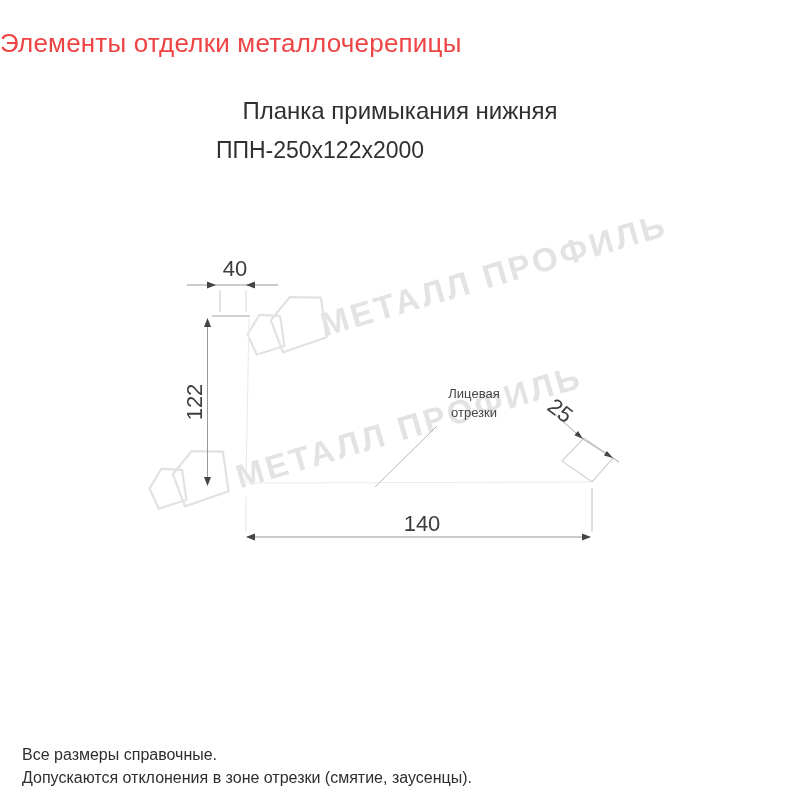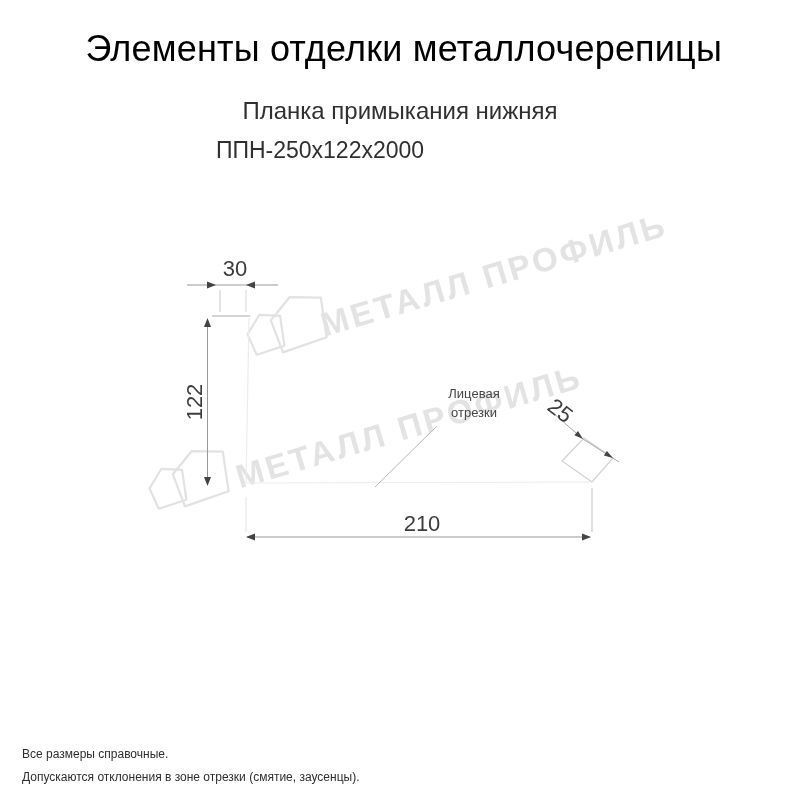--- a/index.html
+++ b/index.html
@@ -2,22 +2,22 @@
 <html><head>
 <meta charset="utf-8">
 <style>
   html,body{margin:0;padding:0;background:#fff;}
   #page{
     position:relative;width:800px;height:800px;background:#ffffff;overflow:hidden;
     font-family:"Liberation Sans", sans-serif;color:#222;
   }
   .abs{position:absolute;}
   .title{
-    left:0;top:28px;width:722px;text-align:right;
-    font-size:36px;font-weight:400;color:#000000;letter-spacing:0.2px;
+    left:0;top:28px;width:722px;text-align:left;
+    font-size:26px;font-weight:400;color:#ef4444;letter-spacing:0.2px;
   }
   .subtitle1{
     left:0;top:97px;width:800px;text-align:center;
     font-size:24px;font-weight:400;color:#303030;
   }
   .subtitle2{
     left:0;top:137px;width:640px;text-align:center;
     font-size:23px;font-weight:400;color:#303030;
   }
   .dim-label{
@@ -26,21 +26,21 @@
   .dim-20{left:205px;top:256px;width:60px;}
   .dim-122{left:170px;top:389px;width:50px;transform:rotate(-90deg);}
   .dim-250{left:392px;top:511px;width:60px;}
   .dim-25{left:540px;top:398px;width:40px;transform:rotate(38deg);}
   .face-label{
     left:427px;top:384px;width:94px;text-align:center;
     font-size:13px;line-height:19px;color:#454545;
   }
   .notes{
     left:22px;top:743px;width:700px;
-    font-size:12px;line-height:23px;color:#2e2e2e;
+    font-size:16px;line-height:23px;color:#2e2e2e;
   }
   .wm-text{
     height:36px;line-height:36px;white-space:nowrap;
     font-size:33px;font-weight:700;letter-spacing:3px;color:#e3e3e3;
     transform-origin:0 50%;transform:rotate(-16.5deg);
     user-select:none;
   }
   .wm-text.upper{left:322px;top:308px;}
   .wm-text.lower{left:237px;top:460px;}
   svg{display:block;}
@@ -104,23 +104,23 @@
       <polygon points="613,458 603.9,455.6 606.9,450.9" stroke="none"></polygon>
     </g>
 
     <line x1="375" y1="487" x2="437" y2="426" stroke="#b8b8b8" stroke-width="1"></line>
   </svg>
 
   <div class="abs title">Элементы отделки металлочерепицы</div>
   <div class="abs subtitle1">Планка примыкания нижняя</div>
   <div class="abs subtitle2">ППН-250х122х2000</div>
 
-  <div class="abs dim-label dim-20">30</div>
+  <div class="abs dim-label dim-20">40</div>
   <div class="abs dim-label dim-122">122</div>
-  <div class="abs dim-label dim-250">210</div>
+  <div class="abs dim-label dim-250">140</div>
   <div class="abs dim-label dim-25">25</div>
 
   <div class="abs face-label">
     <div>Лицевая</div>
     <div>отрезки</div>
   </div>
 
   <div class="abs notes">
     <div>Все размеры справочные.</div>
     <div>Допускаются отклонения в зоне отрезки (смятие, заусенцы).</div>

